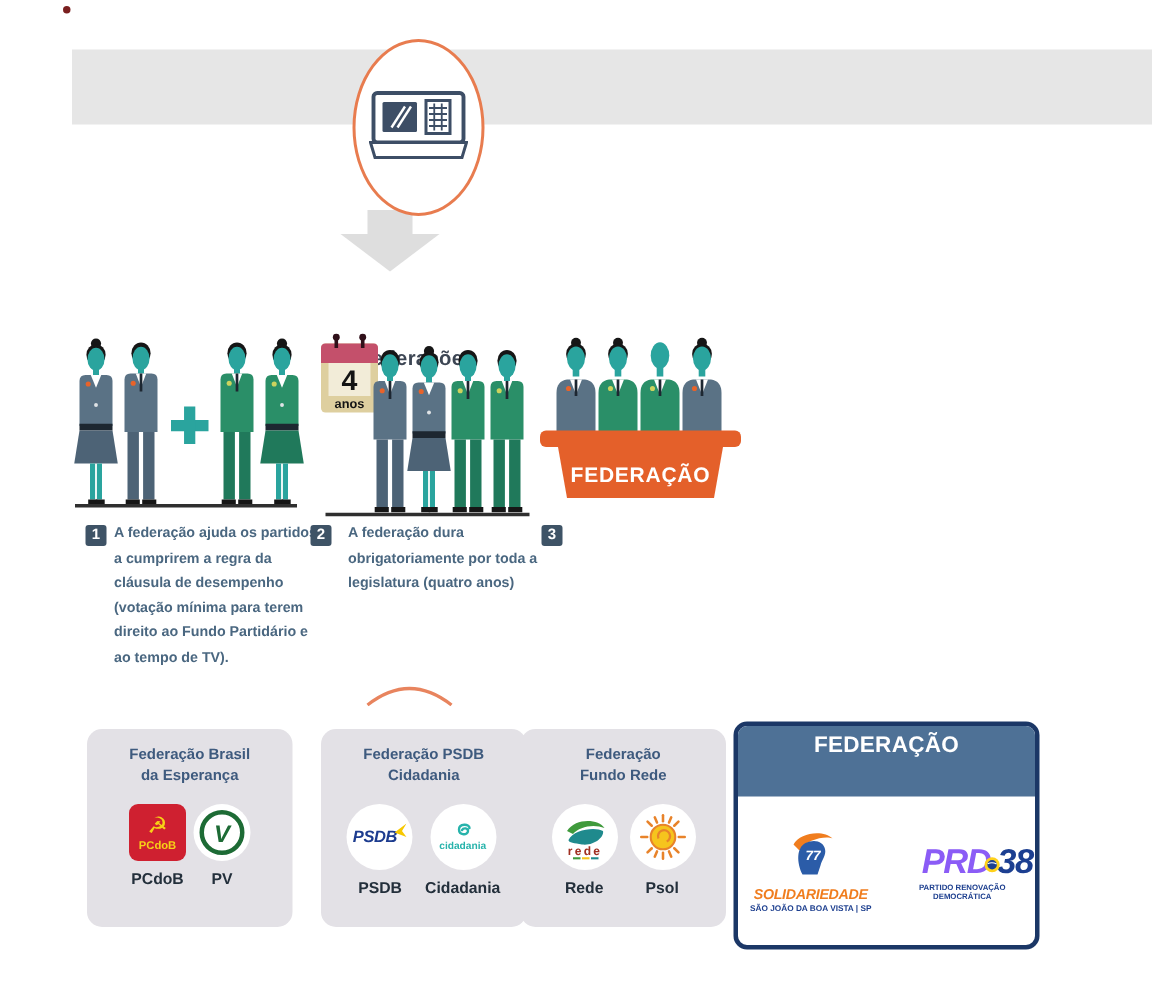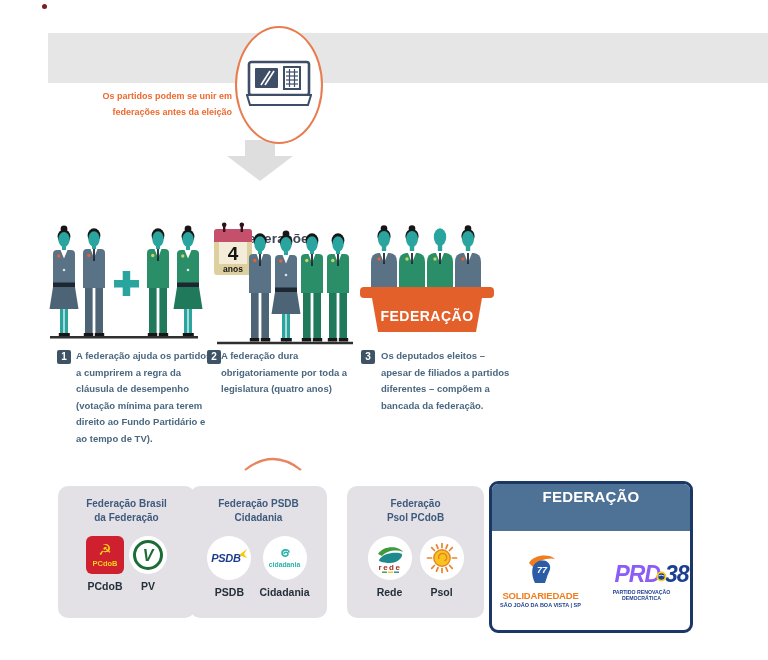--- a/index.html
+++ b/index.html
@@ -48,21 +48,21 @@
   .cid-text{font-size:6.8px;font-weight:bold;color:#27b3ab;margin-top:1px;}
 
   
   .card4{left:489px;top:481px;width:204px;height:152px;background:#fff;
       border:3px solid #1b3766;border-radius:9px;box-sizing:border-box;overflow:hidden;}
   .card4-header{height:47px;background:#4e7196;color:#fff;text-align:center;
       font-weight:bold;font-size:15px;line-height:21.5px;padding-top:2px;
       letter-spacing:.2px;box-sizing:border-box;}
   .card4-body{display:flex;justify-content:center;align-items:center;gap:7px;height:99px;}
   .sol-block,.prd-block{width:94px;text-align:center;}
-  .sol-name{font-size:9.5px;font-weight:bold;color:#f07d1e;letter-spacing:-.2px;margin-top:1px;}
+  .sol-name{font-size:9.5px;font-weight:bold;color:#f07d1e;letter-spacing:-.2px;margin-top:1px;font-style:italic;}
   .sol-sub{font-size:5.5px;font-weight:bold;color:#1d3f8f;margin-top:1px;}
   .prd-line{display:flex;justify-content:center;align-items:center;}
   .prd-name{font-size:23px;font-weight:bold;font-style:italic;color:#8b5cf6;letter-spacing:-1px;margin-left:20px;}
   .prd-num{font-size:23px;font-weight:bold;font-style:italic;color:#1c3f91;letter-spacing:-1px;}
   .prd-flag{margin:0 -2px 0 -4px;position:relative;top:2px;}
   .prd-sub{font-size:5.2px;font-weight:bold;color:#1d3f8f;margin-top:1px;}
 </style>
 </head>
 <body>
 
@@ -133,24 +133,20 @@
       <line x1="40" y1="13" x2="52" y2="13" stroke="#3d4e66" stroke-width="1.2"></line>
       <line x1="40" y1="17" x2="52" y2="17" stroke="#3d4e66" stroke-width="1.2"></line>
       <line x1="40" y1="21" x2="52" y2="21" stroke="#3d4e66" stroke-width="1.2"></line>
       <line x1="40" y1="25" x2="52" y2="25" stroke="#3d4e66" stroke-width="1.2"></line>
       <line x1="43.5" y1="10" x2="43.5" y2="28" stroke="#3d4e66" stroke-width="1.2"></line>
       <line x1="48.5" y1="10" x2="48.5" y2="28" stroke="#3d4e66" stroke-width="1.2"></line>
       <polygon points="1,36 65,36 62,46 4,46" fill="#fff" stroke="#3d4e66" stroke-width="2"></polygon>
     </svg>
   </div>
 
-  <div class="abs caption">
-    <div>Os partidos podem se unir em</div>
-    <div>federações antes da eleição</div>
-  </div>
 
   <div class="abs arrow-shaft"></div>
   <div class="abs arrow-head"></div>
 
   <div class="abs sec-title">Federações</div>
 
   <svg class="abs" style="left:46px;top:222px;" width="160" height="118" viewBox="0 0 160 118">
     <use href="#pw" x="2" y="3" width="32" height="114" class="sb"></use>
     <use href="#pm" x="32" y="3" width="32" height="114" class="sb"></use>
     <g>
@@ -190,33 +186,32 @@
       <rect x="0" y="63" width="134" height="11" rx="4" fill="#e4602a"></rect>
       <polygon points="12,74 122,74 116,108 18,108" fill="#e4602a"></polygon>
       <text x="67" y="97" font-size="14" font-weight="bold" fill="#fff" text-anchor="middle" letter-spacing="0.5">FEDERAÇÃO</text>
     </g>
   </svg>
 
   <div class="abs badge" style="left:57px;top:350px;">1</div>
   <div class="abs step-text" style="left:76px;top:348px;width:136px;">A federação ajuda os partidos a cumprirem a regra da cláusula de desempenho (votação mínima para terem direito ao Fundo Partidário e ao tempo de TV).</div>
 
   <div class="abs badge" style="left:207px;top:350px;">2</div>
-  <div class="abs step-text" style="left:221px;top:348px;width:140px;">A federação dura obrigatoriamente por toda a legislatura (quatro anos)</div>
+  <div class="abs step-text" style="left:232px;top:348px;width:140px;">A federação dura obrigatoriamente por toda a legislatura (quatro anos)</div>
 
   <div class="abs badge" style="left:361px;top:350px;">3</div>
-  <div class="abs step-text" style="left:381px;top:348px;width:130px;">Os deputados eleitos – apesar de filiados a partidos diferentes – compõem a bancada da federação.</div>
 
   <svg class="abs" style="left:243px;top:453px;" width="60" height="18" viewBox="0 0 60 18">
     <path d="M2 17 Q30 -5 58 17" fill="none" stroke="#e8845e" stroke-width="2.2"></path>
   </svg>
 
   <div class="abs fed-card" style="left:58px;">
     <div class="fed-title">
       <div>Federação Brasil</div>
-      <div>da Federação</div>
+      <div>da Esperança</div>
     </div>
     <div class="logo-row" style="gap:5px;">
       <div class="party">
         <div class="logo-circle c38" style="border-radius:6px;background:#cf2030;">
           <svg width="38" height="38" viewBox="0 0 38 38">
             <text x="19" y="19" font-size="15" fill="#f7d117" text-anchor="middle">☭</text>
             <text x="19" y="30" font-size="7.5" font-weight="bold" fill="#f7d117" text-anchor="middle">PCdoB</text>
           </svg>
         </div>
         <div class="party-label">PCdoB</div>
@@ -226,21 +221,21 @@
           <svg width="34" height="34" viewBox="0 0 34 34">
             <circle cx="17" cy="17" r="13.5" fill="none" stroke="#1d6b35" stroke-width="3"></circle>
             <text x="17" y="23" font-size="16" font-weight="bold" font-style="italic" fill="#1d6b35" text-anchor="middle">V</text>
           </svg>
         </div>
         <div class="party-label">PV</div>
       </div>
     </div>
   </div>
 
-  <div class="abs fed-card" style="left:190px;">
+  <div class="abs fed-card" style="left:214px;">
     <div class="fed-title">
       <div>Federação PSDB</div>
       <div>Cidadania</div>
     </div>
     <div class="logo-row" style="gap:8px;text-align:center;">
       <div class="party">
         <div class="logo-circle c44">
           <span class="psdb-text">PSDB</span>
           <svg width="9" height="10" viewBox="0 0 9 10" style="margin-left:-2px;margin-top:-8px;">
             <path d="M0 6 L8 0 L5 5 L8 9 Z" fill="#f7c800"></path>
@@ -256,21 +251,21 @@
           <span class="cid-text">cidadania</span>
         </div>
         <div class="party-label">Cidadania</div>
       </div>
     </div>
   </div>
 
   <div class="abs fed-card" style="left:347px;">
     <div class="fed-title">
       <div>Federação</div>
-      <div>Psol PCdoB</div>
+      <div>Fundo Rede</div>
     </div>
     <div class="logo-row" style="gap:8px;">
       <div class="party">
         <div class="logo-circle c44">
           <svg width="34" height="34" viewBox="0 0 34 34">
             <path d="M5 13 C11 4 26 5 30 11 C23 8 13 10 9 15 Z" fill="#3f9a3c"></path>
             <path d="M6 19 C9 12 24 10 29 13 C30 17 23 23 15 22 C10 21 6 21 6 19 Z" fill="#1f8a8d"></path>
             <text x="17" y="29" font-size="8" font-weight="bold" fill="#a03022" text-anchor="middle" letter-spacing="1.5">rede</text>
             <rect x="9" y="30.5" width="5" height="1.4" fill="#3f9a3c"></rect>
             <rect x="15" y="30.5" width="5" height="1.4" fill="#f6c41d"></rect>

